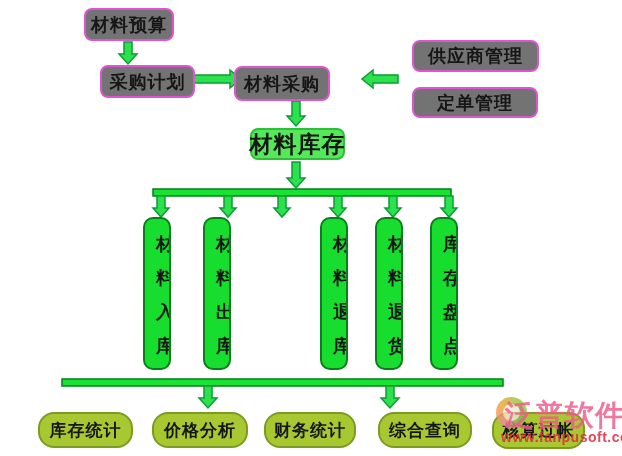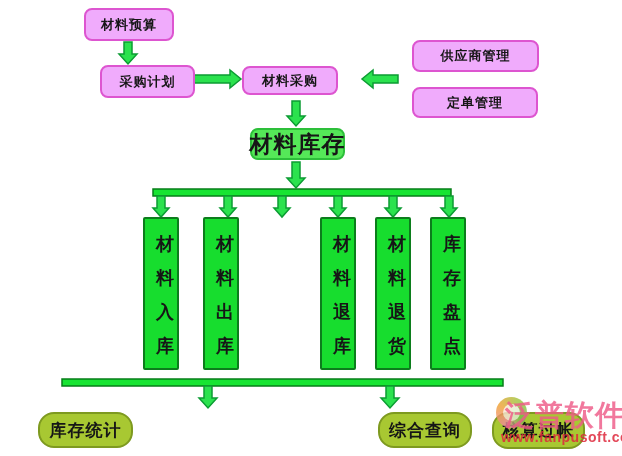--- a/index.html
+++ b/index.html
@@ -5,25 +5,25 @@
   html,body{margin:0;padding:0;background:#fff;}
   .canvas{
     position:relative;width:622px;height:456px;background:#ffffff;overflow:hidden;
     font-family:"Liberation Sans","DejaVu Sans",sans-serif;color:#161616;
   }
   .layer{position:absolute;left:0;top:0;}
   .node{
     position:absolute;box-sizing:border-box;display:flex;align-items:center;justify-content:center;
     font-weight:600;letter-spacing:1px;white-space:nowrap;
   }
-  .pink{background:#f0abfc;border:2px solid #dd55d0;border-radius:8px;font-size:13px;}
+  .pink{background:#737373;border:2px solid #dd55d0;border-radius:8px;font-size:18px;}
   .litegreen{background:#55e858;border:2px solid #2dbf3a;border-radius:8px;font-size:23px;}
   .vbox{
-    position:absolute;box-sizing:border-box;width:36px;height:153px;
-    background:#17dd2e;border:2px solid #0c7d1c;border-radius:2px;
+    position:absolute;box-sizing:border-box;width:28px;height:153px;
+    background:#17dd2e;border:2px solid #0c7d1c;border-radius:10px;
     font-size:18px;font-weight:600;line-height:34px;text-align:center;
     padding:8px 11px 0 11px;word-break:break-all;overflow:hidden;
   }
   .olive{background:#a8c832;border:2px solid #7e9a20;border-radius:16px;font-size:17px;}
   .arrow{fill:#2be24e;stroke:#0c9c33;stroke-width:1.5;}
   .bar{fill:#17e432;stroke:#067d18;stroke-width:1.5;}
   .wm-logo{
     position:absolute;left:496px;top:397px;width:31px;height:31px;border-radius:50%;
     background:conic-gradient(from 210deg,#f2899f,#f0a030,#9ec53a,#6fbf4a,#f2899f);
     opacity:.8;
@@ -60,35 +60,37 @@
     <polygon class="arrow" points="445,196 453,196 453,208 457,208 449,217 441,208 445,208"></polygon>
     <rect class="bar" x="62" y="379" width="441" height="7"></rect>
     <polygon class="arrow" points="204,386 212,386 212,398 217,398 208,408 199,398 204,398"></polygon>
     <polygon class="arrow" points="386,386 394,386 394,398 399,398 390,408 381,398 386,398"></polygon>
   </svg>
 
   <div class="node pink" style="left:84px;top:8px;width:90px;height:33px;">材料预算</div>
 
   <div class="node pink" style="left:80px;top:65px;width:95px;height:33px;margin-left:20px;">采购计划</div>
 
-  <div class="node pink" style="left:242px;top:66px;width:96px;height:29px;">材料采购</div>
+  <div class="node pink" style="left:234px;top:66px;width:96px;height:35px;">材料采购</div>
 
   <div class="node pink" style="left:412px;top:40px;width:127px;height:32px;">供应商管理</div>
 
   <div class="node pink" style="left:412px;top:87px;width:126px;height:31px;">定单管理</div>
 
   <div class="node litegreen" style="left:250px;top:128px;width:95px;height:32px;">材料库存</div>
 
   <div class="vbox" style="left:143px;top:217px;">材料入库</div>
   <div class="vbox" style="left:203px;top:217px;">材料出库</div>
   <div class="vbox" style="left:320px;top:217px;">材料退库</div>
   <div class="vbox" style="left:375px;top:217px;">材料退货</div>
   <div class="vbox" style="left:430px;top:217px;">库存盘点</div>
 
   <div class="node olive" style="left:38px;top:412px;width:95px;height:36px;">库存统计</div>
+  <div class="node olive" style="left:152px;top:412px;width:96px;height:36px;">价格分析</div>
+  <div class="node olive" style="left:264px;top:412px;width:92px;height:36px;">财务统计</div>
   <div class="node olive" style="left:492px;top:412px;width:93px;height:37px;">核算过帐</div>
   <div class="node olive" style="left:378px;top:412px;width:94px;height:36px;">综合查询</div>
 
   <div class="wm-logo"></div>
   <div class="wm-brand">泛普软件</div>
   <div class="wm-url">www.fanpusoft.com</div>
 
 </div>
 
 </body></html>

